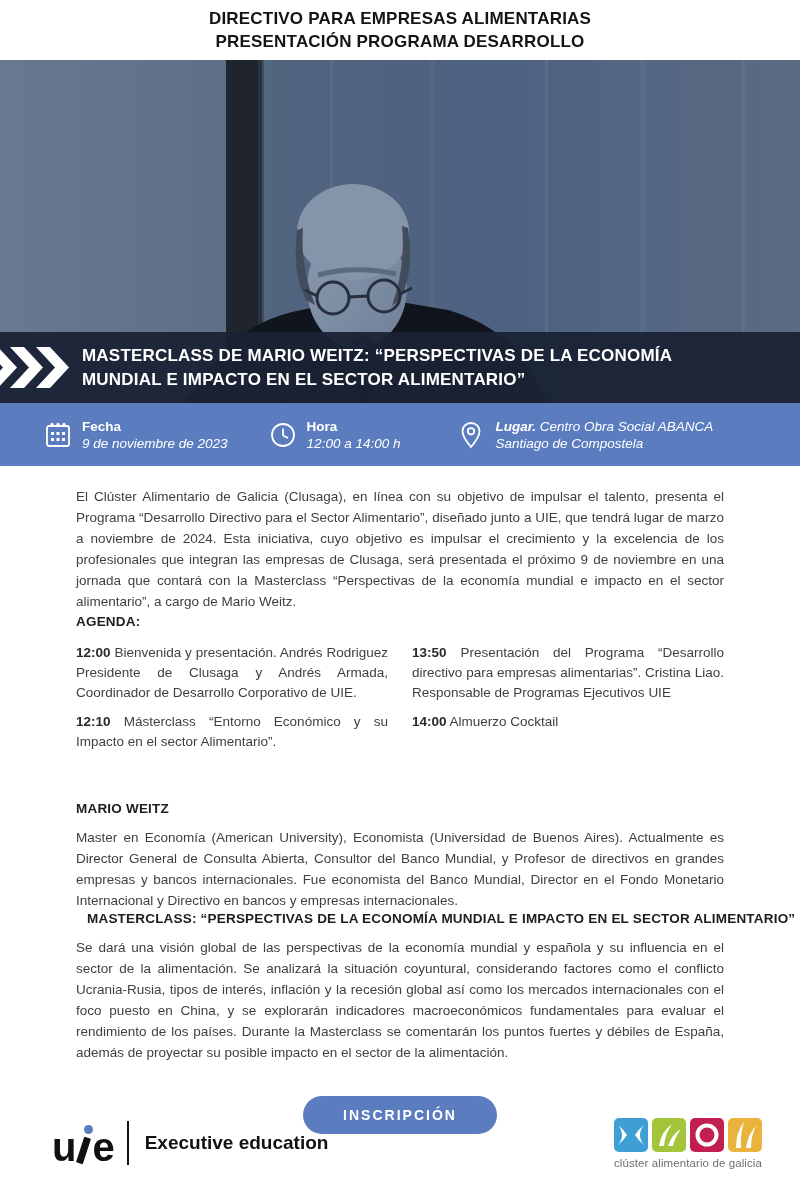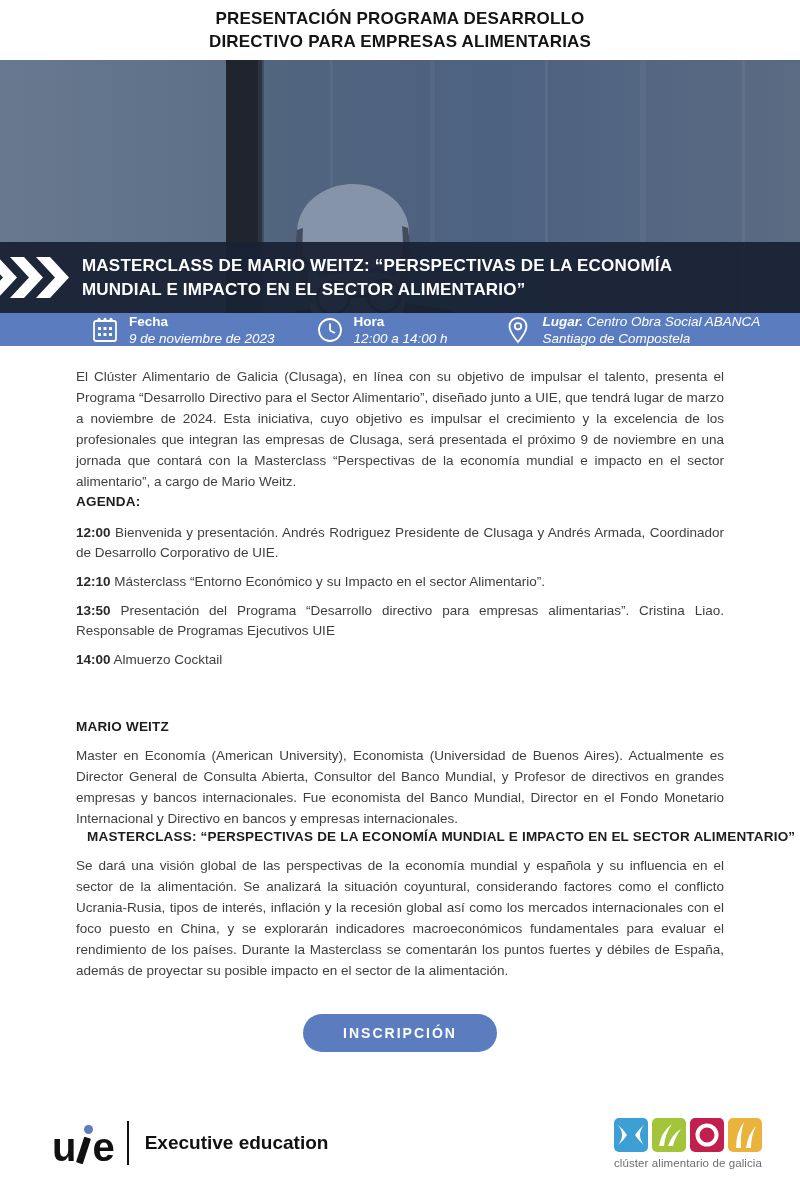--- a/index.html
+++ b/index.html
@@ -8,51 +8,51 @@
     width:800px; height:1200px; margin:0 auto; background:#ffffff;
     position:relative; overflow:hidden;
     font-family:"Liberation Sans", sans-serif; color:#3f3f3f;
   }
   
   .title-block { height:60px; display:flex; flex-direction:column; justify-content:center; align-items:center; }
   .title-block .line {
     font-size:17px; font-weight:800; color:#141414; letter-spacing:.2px; line-height:23px; text-align:center;
   }
   
-  .hero { position:relative; height:253px; overflow:hidden; }
+  .hero { position:relative; height:343px; overflow:hidden; }
   .hero svg.photo { display:block; width:800px; height:343px; }
   .banner {
     position:absolute; left:0; right:0; bottom:0; height:71px;
     background:rgba(26,34,52,0.94);
     display:flex; align-items:center;
   }
   .banner .chevrons { width:82px; height:71px; flex:0 0 82px; }
   .banner-title {
     color:#ffffff; font-weight:800; font-size:17px; line-height:24px; letter-spacing:.2px;
     max-width:660px;
   }
   
   .infobar {
-    height:33px; background:#5b7dc0; display:flex; align-items:center;
-    color:#ffffff; padding-left:92px;
+    height:63px; background:#5b7dc0; display:flex; align-items:center;
+    color:#ffffff; padding-left:45px;
   }
   .info-group { display:flex; align-items:center; }
   .info-group .icon { width:26px; height:28px; margin-right:11px; flex:0 0 26px; }
   .info-label { font-weight:700; font-size:13.5px; line-height:17px; }
   .info-value { font-size:13.5px; line-height:17px; font-weight:400;font-style:italic; }
   .g2 { margin-left:42px; }
   .g3 { margin-left:58px; }
   
   .content { padding:0 76px; }
   .intro { margin-top:20px; font-size:13.5px; line-height:21px; text-align:justify; }
   h3.sec {
     font-size:13.5px; font-weight:800; color:#1d1d1d; letter-spacing:.2px;
   }
   .agenda-head { margin-top:2px; }
-  .agenda-grid { display:grid; grid-template-columns:1fr; column-gap:24px; margin-top:14px; }
+  .agenda-grid { display:grid; grid-template-columns:1fr 1fr; column-gap:24px; margin-top:14px; }
   .agenda-item { font-size:13.5px; line-height:20px; text-align:justify; margin-bottom:9px; }
   .agenda-item .t { font-weight:800; color:#2a2a2a; }
   .speaker-head { margin-top:40px; }
   .bio { margin-top:11px; font-size:13.5px; line-height:21px; text-align:justify; }
   .mc-head { white-space:nowrap; font-size:12.6px; letter-spacing:-0.2px;padding-left:11px; }
   .mc-desc { margin-top:11px; font-size:13.5px; line-height:21px; text-align:justify; }
   
   .cta-row { text-align:center; margin-top:33px; }
   .cta-button {
     display:inline-block; background:#5b7dc0; color:#ffffff; border:none; cursor:pointer;
@@ -86,22 +86,22 @@
   .cluster-tiles { display:flex; gap:4px; }
   .cluster-tiles svg { display:block; }
   .cluster-text { margin-top:5px; font-size:11.5px; color:#6d6d6d; letter-spacing:.1px; }
 </style>
 </head>
 <body>
 
 <div class="page">
 
   <div class="title-block">
+    <div class="line">DIRECTIVO PARA EMPRESAS ALIMENTARIAS</div>
     <div class="line">PRESENTACIÓN PROGRAMA DESARROLLO</div>
-    <div class="line">DIRECTIVO PARA EMPRESAS ALIMENTARIAS</div>
   </div>
 
   <div class="hero">
     <svg class="photo" viewBox="0 0 800 343" preserveAspectRatio="none">
       <defs>
         <linearGradient id="bgGrad" x1="0" y1="0" x2="1" y2="0">
           <stop offset="0" stop-color="#68798f"></stop>
           <stop offset="0.28" stop-color="#5d7088"></stop>
           <stop offset="0.34" stop-color="#51657f"></stop>
           <stop offset="0.62" stop-color="#4d6181"></stop>

